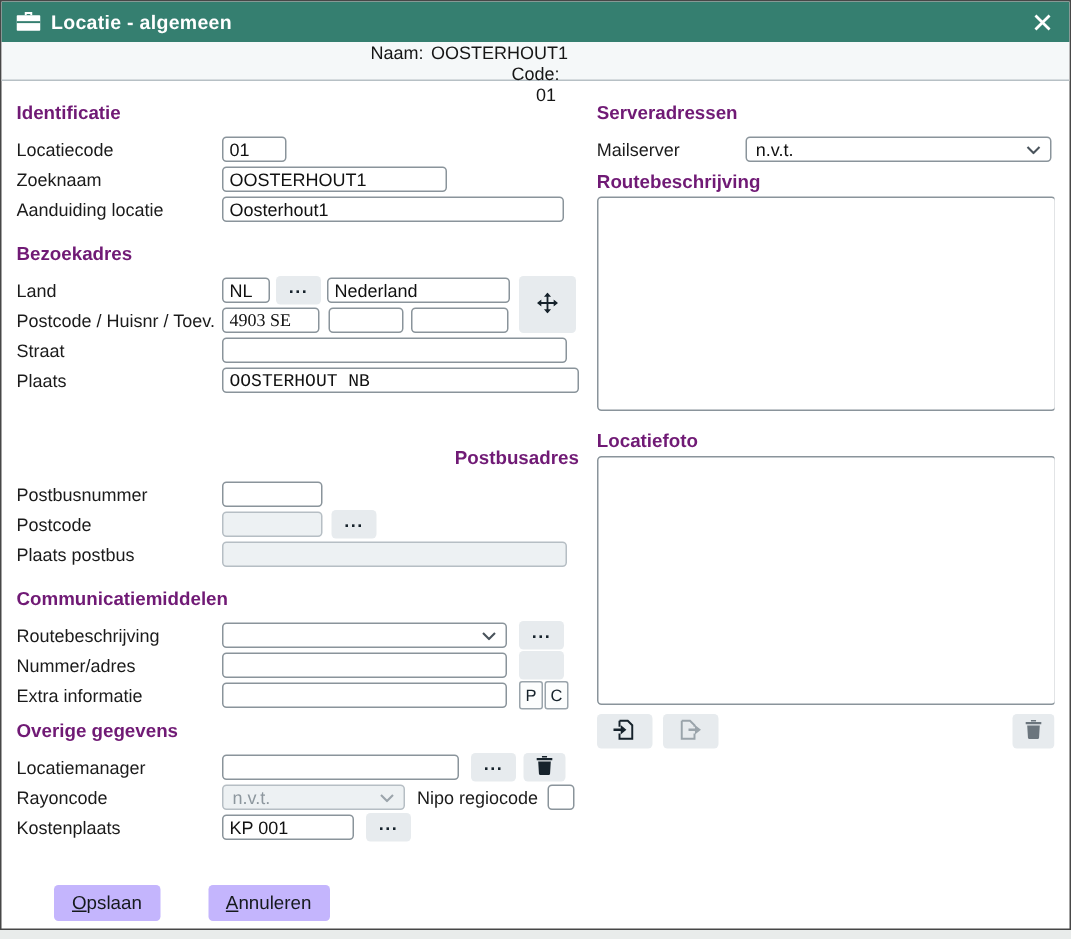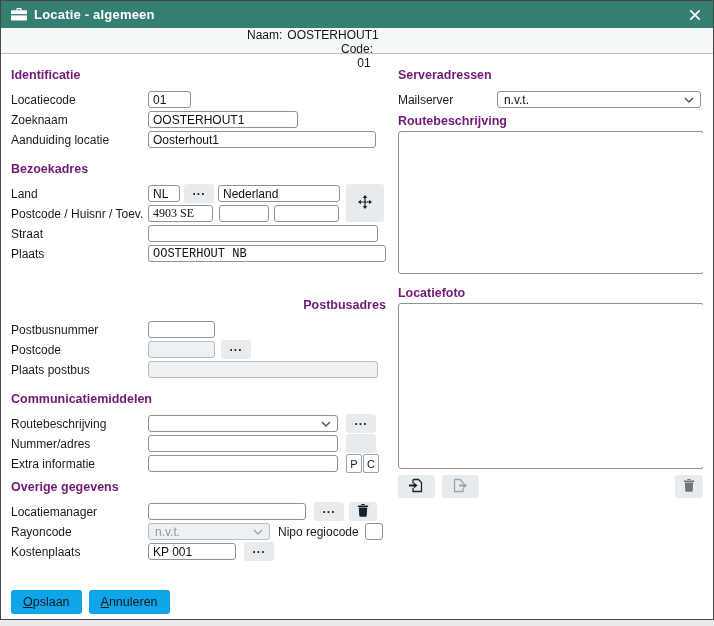--- a/index.html
+++ b/index.html
@@ -70,22 +70,22 @@
   .bigbox { width: 306px; border: 1px solid #8a949b; border-radius: 3px; background: #fff;
             resize: none; outline: none; font: 12px "Liberation Sans", sans-serif; padding: 3px 5px; }
   .routebox { height: 143px; }
   .fotobox { height: 166px; }
 
   .iconrow { display: flex; margin-top: 6px; }
   .iconrow .btn { width: 37px; height: 23px; }
   .iconrow .trashbtn { margin-left: auto; width: 28px; }
 
   .footer { position: absolute; left: 10px; bottom: 5px; display: flex; gap: 7px; }
-  .fbtn { background: #0ea5e9; border: none; border-radius: 3px; padding: 5px 12px;
-          font: 12.5px "Liberation Sans", sans-serif; color: #15191c; cursor: pointer; }
+  .fbtn { background: #c4b5fd; border: none; border-radius: 3px; padding: 5px 12px;
+          font: 12.5px "Liberation Sans", sans-serif; color: #15191c; cursor: pointer; margin-left: 25px; }
 </style>
 </head>
 <body>
 
 <div class="dialog">
 
   <div class="titlebar">
     <span class="ticon">
       <svg width="16" height="13" viewBox="0 0 16 13">
         <path fill="#fff" d="M5.5 0h5v2.2H9.2V1.3H6.8v.9H5.5V0z"></path>

